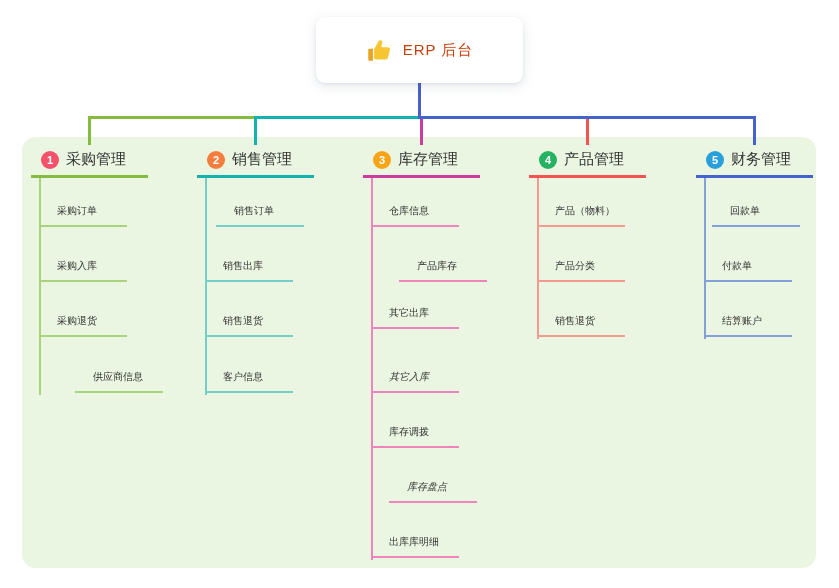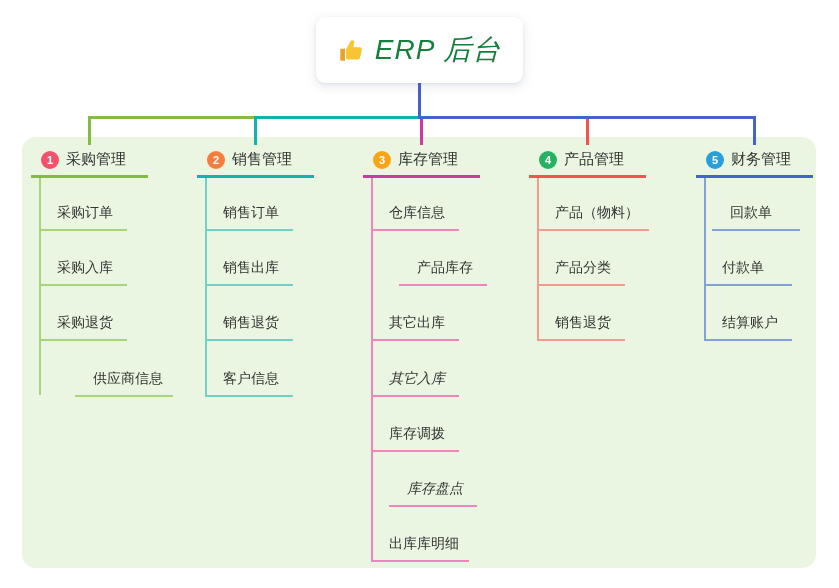--- a/index.html
+++ b/index.html
@@ -12,21 +12,21 @@
     position:absolute;left:22px;top:137px;width:794px;height:431px;
     border-radius:14px;
   }
   .root-node{
     position:absolute;left:316px;top:17px;width:207px;height:66px;
     background:#ffffff;border-radius:9px;
     box-shadow:0 3px 12px rgba(60,80,110,.14), 0 1px 3px rgba(60,80,110,.08);
     display:flex;align-items:center;justify-content:center;gap:10px;
   }
   .root-label{
-    font-size:28px;color:#15803d;letter-spacing:1px;font-weight:500;font-style:italic;
+    font-size:15px;color:#c2410c;letter-spacing:1px;font-weight:500;
   }
   .line{position:absolute;}
   .branch-title{
     position:absolute;top:144px;height:31px;width:117px;
     display:flex;align-items:center;
     border-bottom-style:solid;border-bottom-width:3px;
   }
   .badge{
     width:18px;height:18px;border-radius:50%;margin-left:10px;
     color:#ffffff;font-size:11px;font-weight:bold;
@@ -35,21 +35,21 @@
   .branch-label{
     margin-left:7px;font-size:15px;color:#333333;white-space:nowrap;
   }
   .child-node{
     position:absolute;white-space:nowrap;
   }
   .child-inner{
     display:inline-block;min-width:60px;
     padding:4px 10px 7px 18px;
     border-bottom-style:solid;border-bottom-width:2px;
-    font-size:14px;color:#333333;
+    font-size:10px;color:#333333;
   }
 </style>
 </head>
 <body>
 
 <div class="canvas">
   <div class="panel" id="panel" style="background: rgb(234, 246, 226);"></div>
 
   <div id="connectors">
       <div class="line" style="left: 418px; top: 83px; width: 3px; height: 36px; background: rgb(74, 95, 200);"></div>
@@ -81,32 +81,32 @@
       <div class="line" style="left: 39px; top: 178px; width: 2px; height: 217px; background: rgb(169, 212, 124);"></div>
       <div class="child-node" style="left: 39px; top: 200px;"><span class="child-inner" style="border-bottom-color: rgb(169, 212, 124);">采购订单</span></div>
       <div class="child-node" style="left: 39px; top: 255px;"><span class="child-inner" style="border-bottom-color: rgb(169, 212, 124);">采购入库</span></div>
       <div class="child-node" style="left: 39px; top: 310px;"><span class="child-inner" style="border-bottom-color: rgb(169, 212, 124);">采购退货</span></div>
       <div class="child-node" style="left: 39px; top: 366px;"><span class="child-inner" style="border-bottom-color: rgb(169, 212, 124); margin-left: 36px;">供应商信息</span></div>
       <div class="branch-title" style="left: 197px; border-bottom-color: rgb(20, 178, 174);">
         <span class="badge" style="background: rgb(245, 125, 62);">2</span>
         <span class="branch-label">销售管理</span>
       </div>
       <div class="line" style="left: 205px; top: 178px; width: 2px; height: 217px; background: rgb(116, 207, 200);"></div>
-      <div class="child-node" style="left: 205px; top: 200px;"><span class="child-inner" style="border-bottom-color: rgb(116, 207, 200);">销售订单</span></div>
+      <div class="child-node" style="left: 216px; top: 200px;"><span class="child-inner" style="border-bottom-color: rgb(116, 207, 200);">销售订单</span></div>
       <div class="child-node" style="left: 205px; top: 255px;"><span class="child-inner" style="border-bottom-color: rgb(116, 207, 200);">销售出库</span></div>
       <div class="child-node" style="left: 205px; top: 310px;"><span class="child-inner" style="border-bottom-color: rgb(116, 207, 200);">销售退货</span></div>
       <div class="child-node" style="left: 205px; top: 366px;"><span class="child-inner" style="border-bottom-color: rgb(116, 207, 200);">客户信息</span></div>
       <div class="branch-title" style="left: 363px; border-bottom-color: rgb(204, 60, 158);">
         <span class="badge" style="background: rgb(248, 164, 20);">3</span>
         <span class="branch-label">库存管理</span>
       </div>
       <div class="line" style="left: 371px; top: 178px; width: 2px; height: 382px; background: rgb(239, 133, 187);"></div>
       <div class="child-node" style="left: 371px; top: 200px;"><span class="child-inner" style="border-bottom-color: rgb(239, 133, 187);">仓库信息</span></div>
       <div class="child-node" style="left: 371px; top: 255px;"><span class="child-inner" style="border-bottom-color: rgb(239, 133, 187); margin-left: 28px;">产品库存</span></div>
-      <div class="child-node" style="left: 371px; top: 310px;"><span class="child-inner" style="border-bottom-color: rgb(239, 133, 187);">其它出库</span></div>
+      <div class="child-node" style="left: 371px; top: 302px;"><span class="child-inner" style="border-bottom-color: rgb(239, 133, 187);">其它出库</span></div>
       <div class="child-node" style="left: 371px; top: 366px;"><span class="child-inner" style="border-bottom-color: rgb(239, 133, 187); font-style: italic;">其它入库</span></div>
       <div class="child-node" style="left: 371px; top: 421px;"><span class="child-inner" style="border-bottom-color: rgb(239, 133, 187);">库存调拨</span></div>
       <div class="child-node" style="left: 389px; top: 476px; font-style: italic;"><span class="child-inner" style="border-bottom-color: rgb(239, 133, 187);">库存盘点</span></div>
       <div class="child-node" style="left: 371px; top: 531px;"><span class="child-inner" style="border-bottom-color: rgb(239, 133, 187);">出库库明细</span></div>
       <div class="branch-title" style="left: 529px; border-bottom-color: rgb(244, 83, 79);">
         <span class="badge" style="background: rgb(39, 178, 99);">4</span>
         <span class="branch-label">产品管理</span>
       </div>
       <div class="line" style="left: 537px; top: 178px; width: 2px; height: 161px; background: rgb(245, 154, 143);"></div>
       <div class="child-node" style="left: 537px; top: 200px;"><span class="child-inner" style="border-bottom-color: rgb(245, 154, 143);">产品（物料）</span></div>

